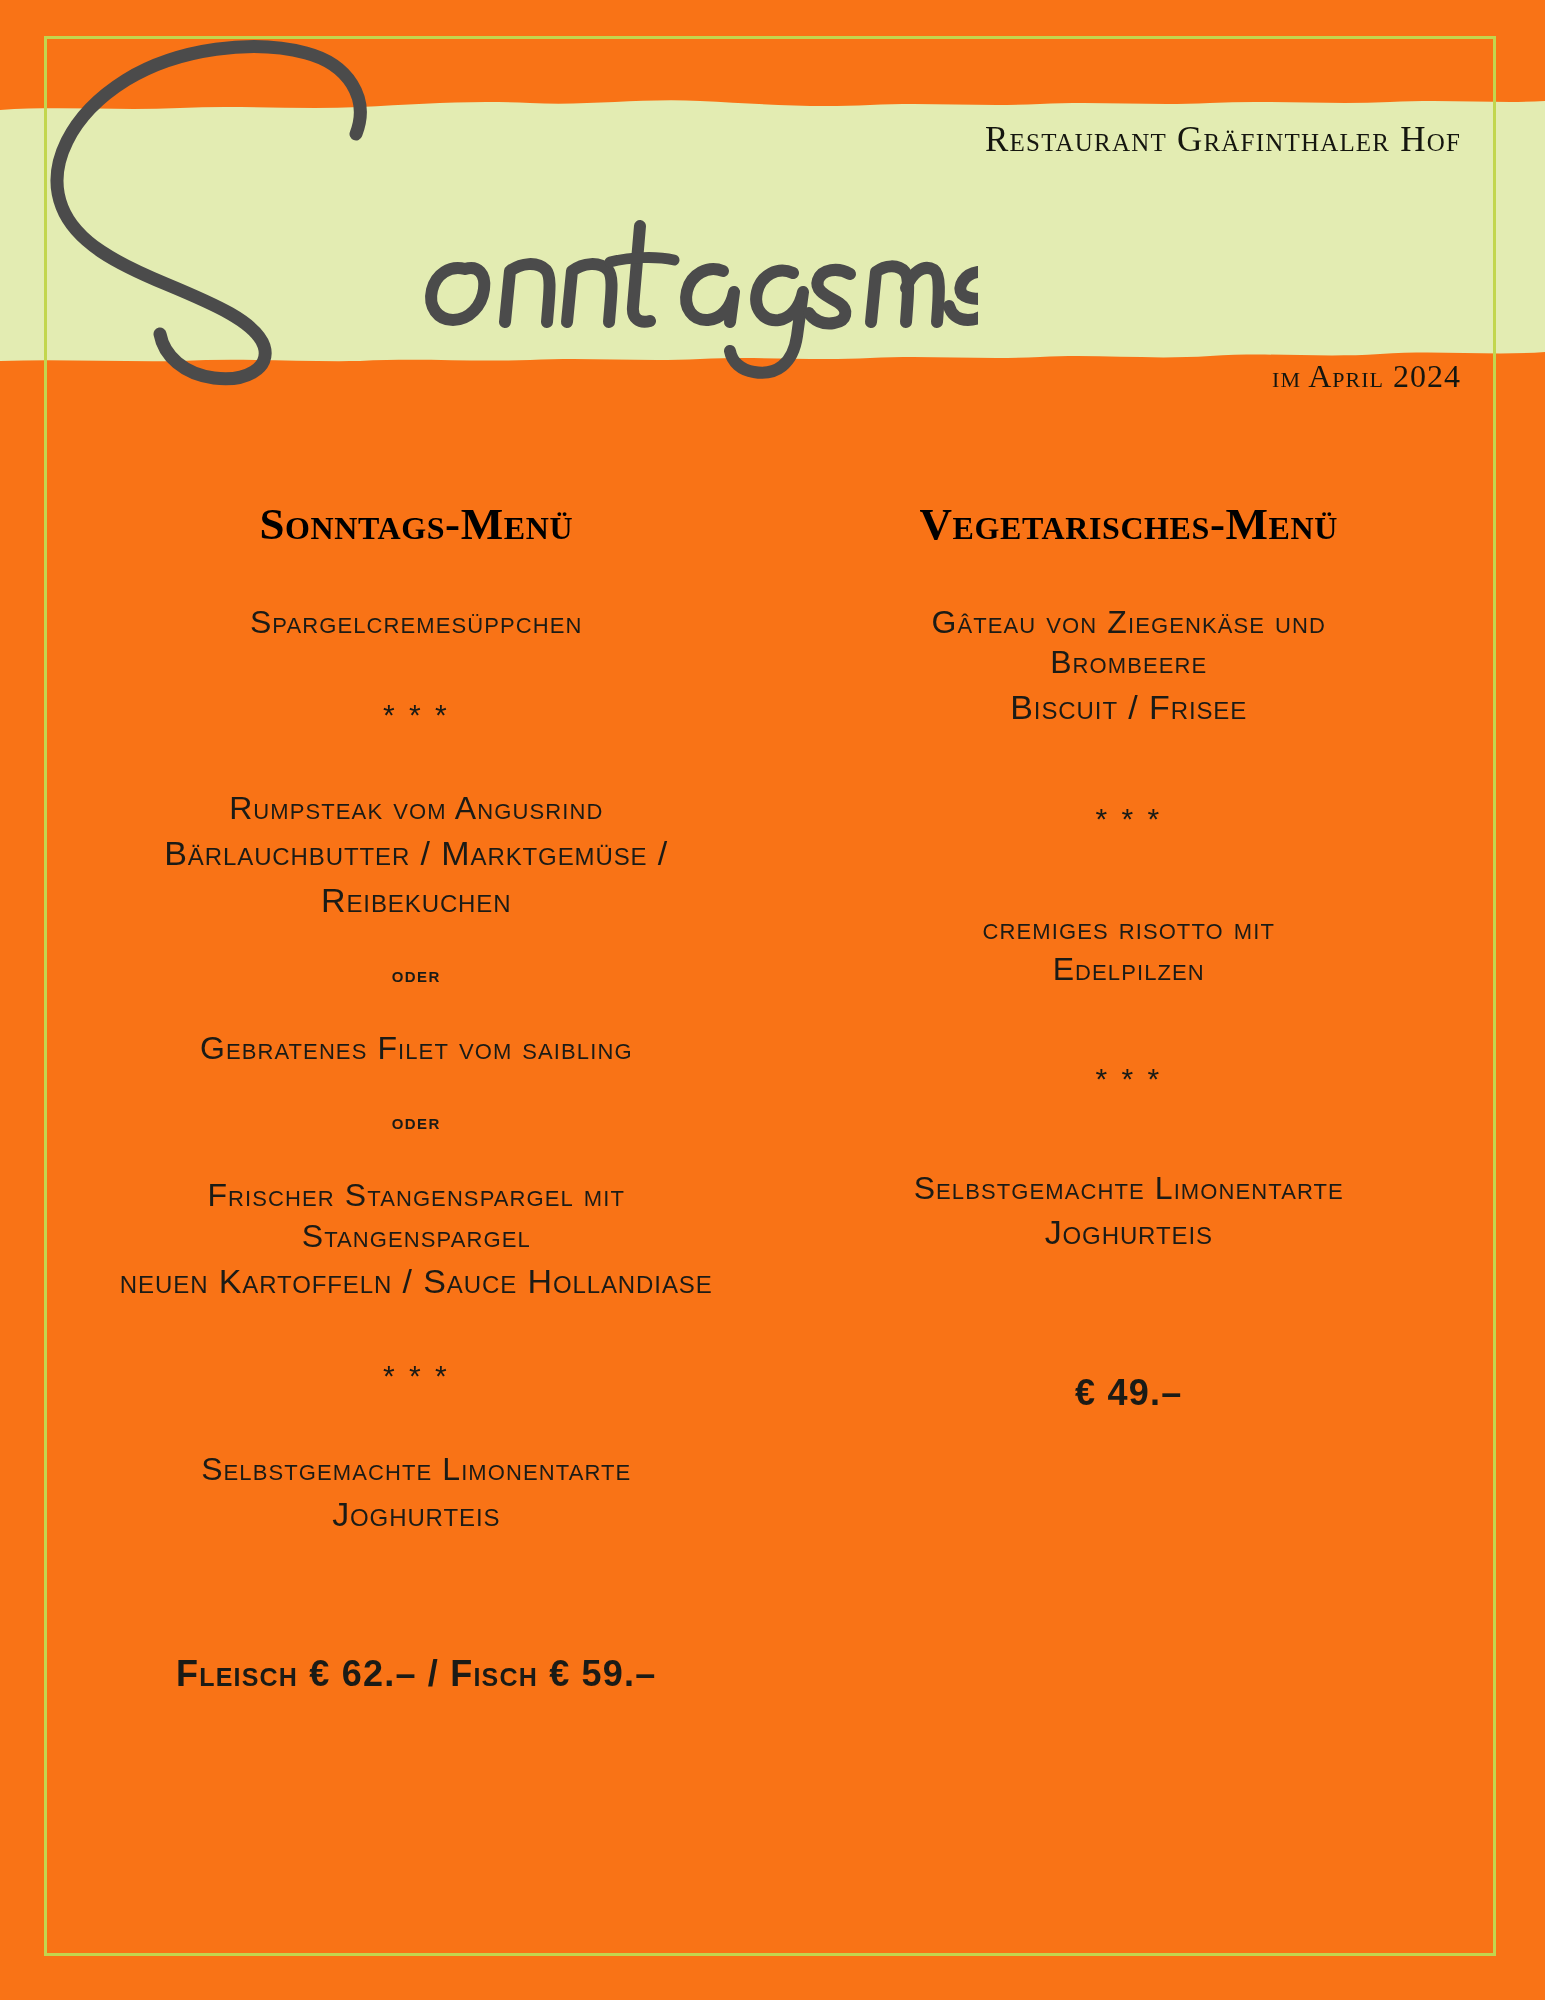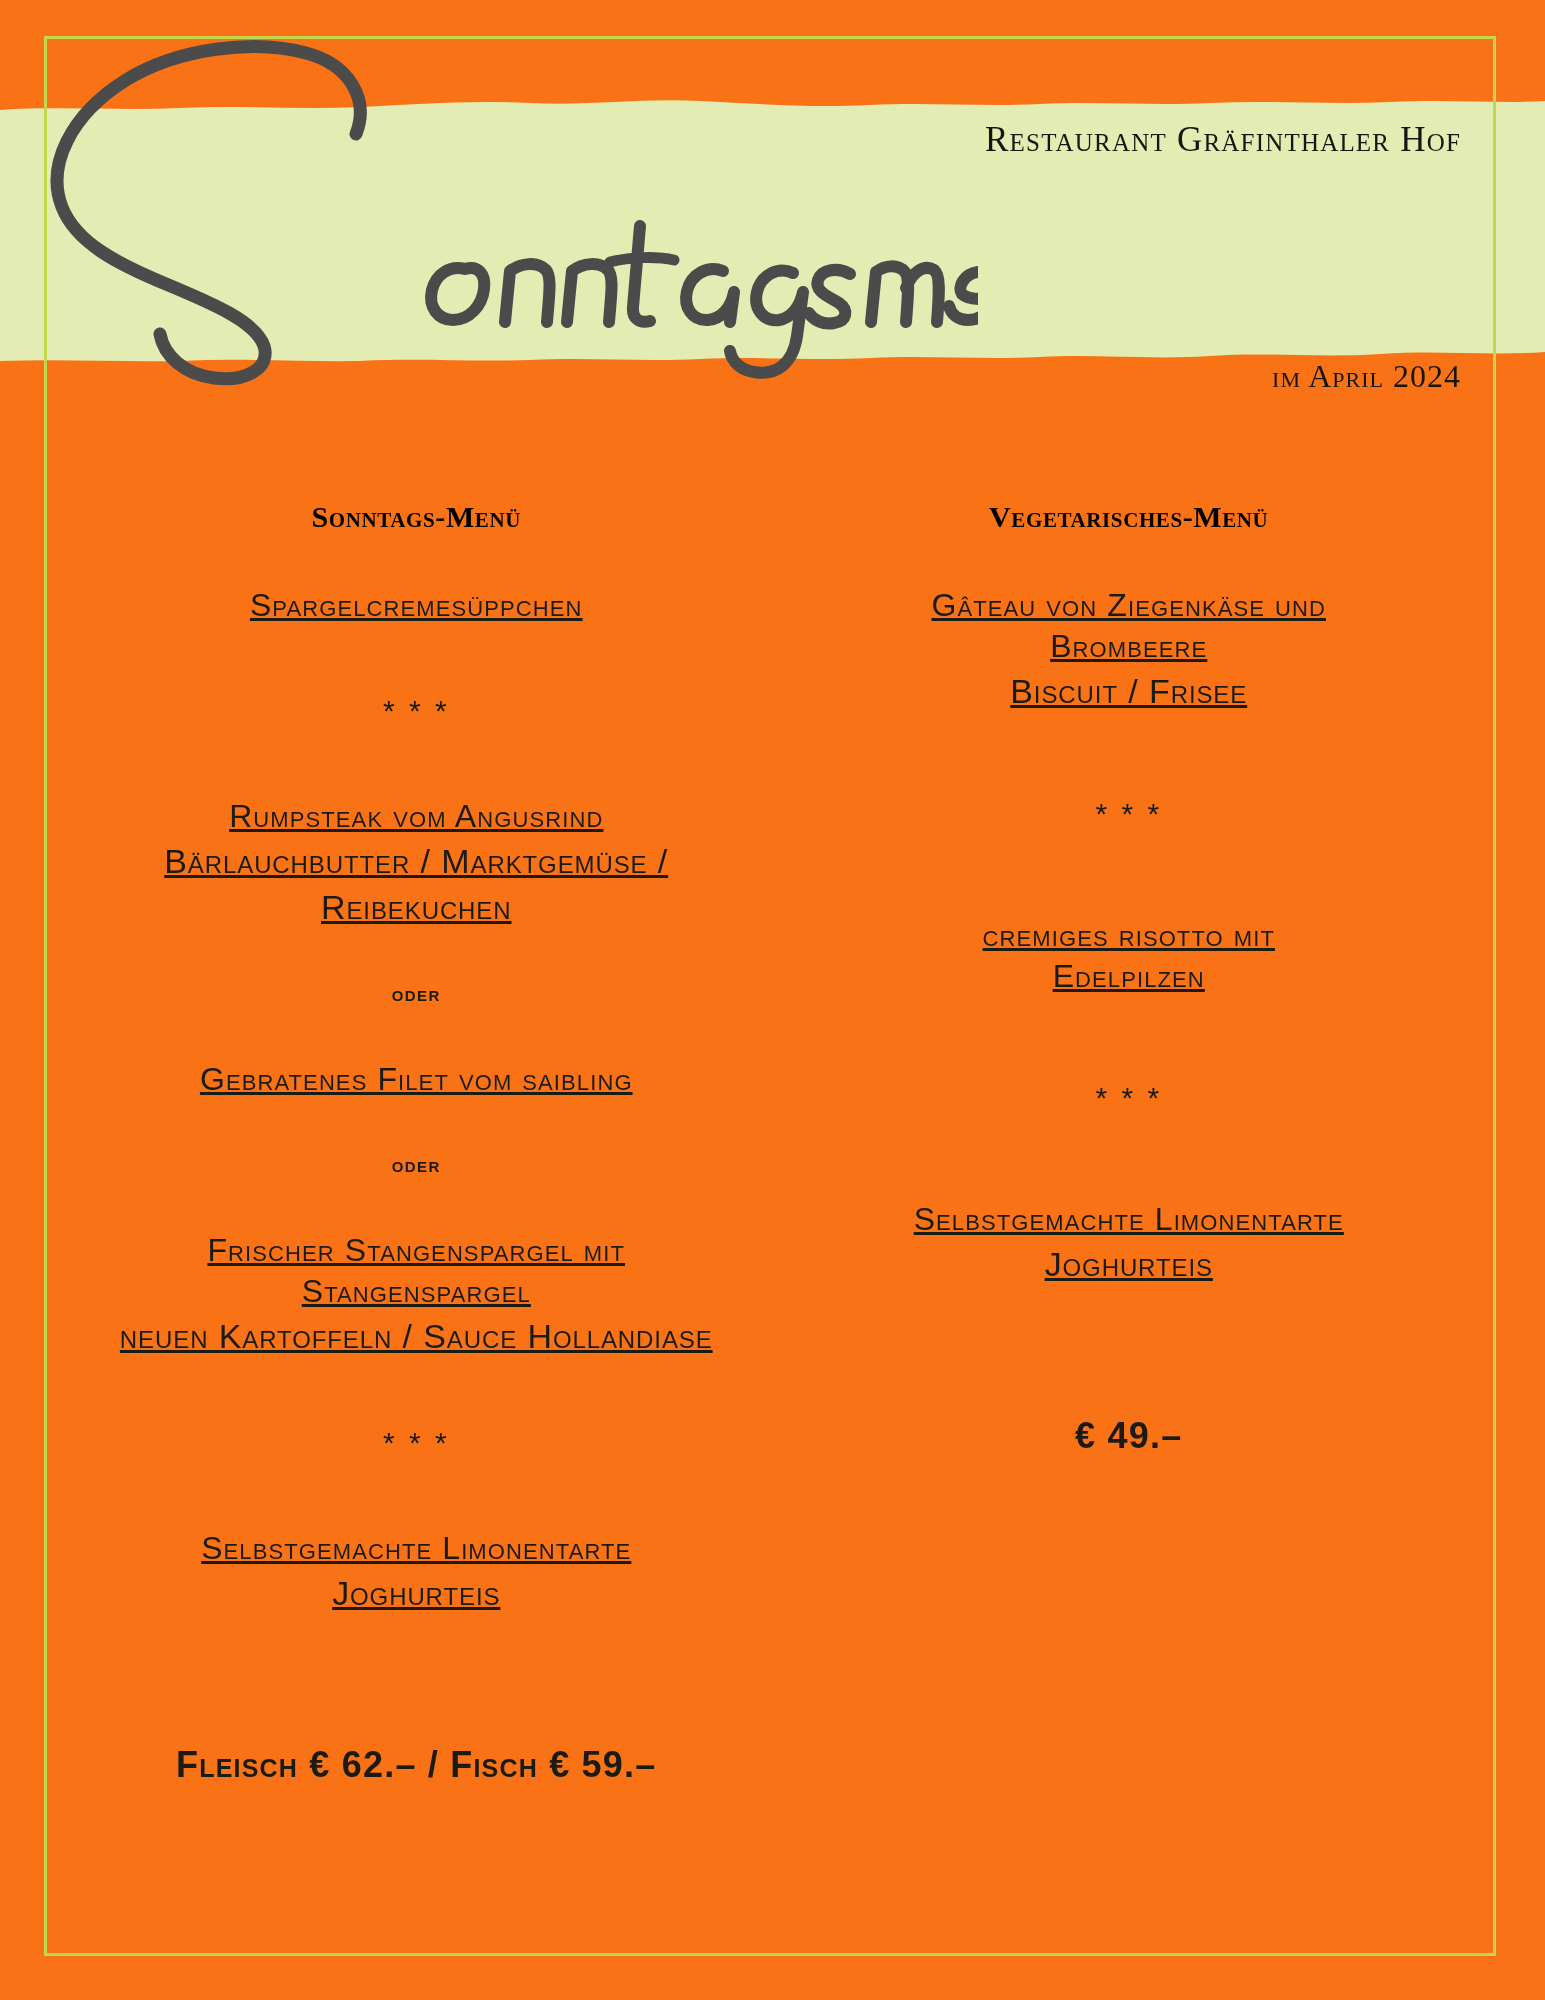--- a/index.html
+++ b/index.html
@@ -80,28 +80,28 @@
     align-items: flex-start;
   }
   .col {
     flex: 0 0 50%;
     text-align: center;
     color: #1b1b16;
   }
   .col-heading {
     font-family: "Liberation Serif", serif;
     font-weight: bold;
-    font-size: 30px;
+    font-size: 45px;
     font-variant: small-caps;
     letter-spacing: 0.6px;
     color: #000;
     margin: 0 0 52px 0;
     line-height: 1.1;
   }
-  .course { margin: 12px; text-decoration: underline; }
+  .course { margin: 0; }
   .dish {
     font-size: 32px;
     font-variant: small-caps;
     font-weight: 300;
     letter-spacing: 1.1px;
     line-height: 1.28;
     color: #1b1b16;
     margin: 0;
   }
   .sub {

